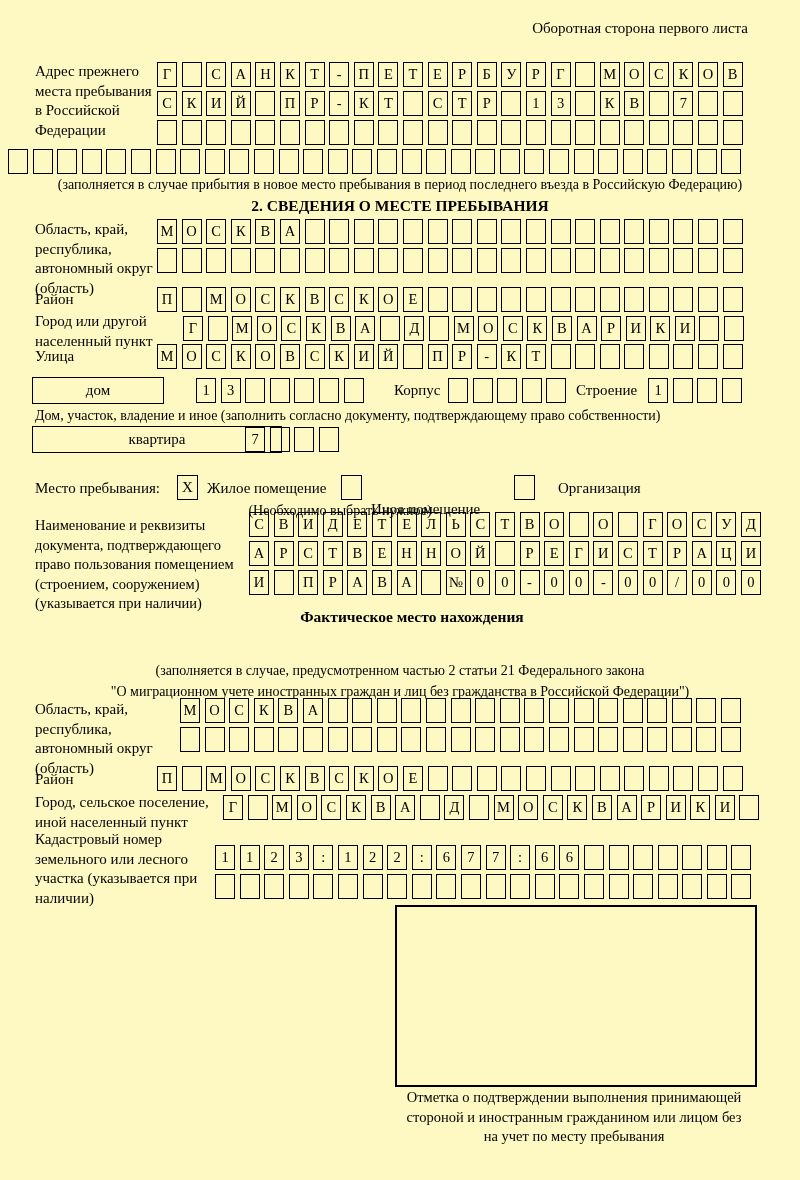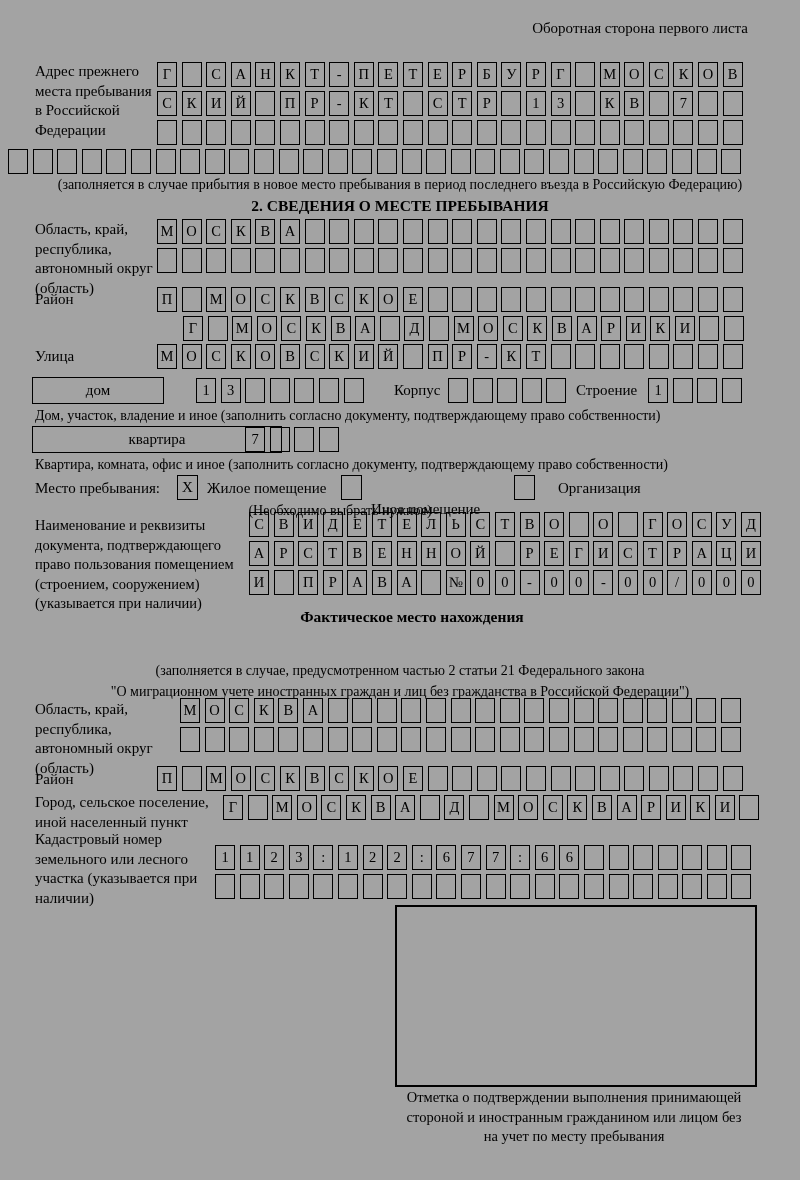--- a/index.html
+++ b/index.html
@@ -1,17 +1,17 @@
 <!DOCTYPE html>
 <html><head>
 <meta charset="utf-8">
 <style>
   html,body{margin:0;padding:0;background:#fff;}
   .page{
-    position:relative;width:800px;height:1180px;background:#a3a3a3;color:#000;
+    position:relative;width:800px;height:1180px;background:#fef9c3;color:#000;
     font-family:"Liberation Serif","DejaVu Serif",serif;overflow:hidden;
   }
   .abs{position:absolute;}
   .lbl{font-size:15px;line-height:19.5px;}
   .note{font-size:14px;}
   .center{left:0;width:800px;text-align:center;}
   .bold{font-weight:bold;}
   .cellrow{position:absolute;display:flex;gap:4.6px;}
   .cell{
     width:20px;height:25px;border:1.6px solid #000;box-sizing:border-box;
@@ -279,20 +279,21 @@
       <span class="cell"></span>
       <span class="cell"></span>
       <span class="cell"></span>
       <span class="cell"></span>
       <span class="cell"></span>
       <span class="cell"></span>
       <span class="cell"></span>
       <span class="cell"></span>
     </div>
 
+  <div class="abs lbl" id="gorod-label">Город или другой населенный пункт</div>
   <div class="cellrow" id="gorod-row">
       <span class="cell">Г</span>
       <span class="cell"></span>
       <span class="cell">М</span>
       <span class="cell">О</span>
       <span class="cell">С</span>
       <span class="cell">К</span>
       <span class="cell">В</span>
       <span class="cell">А</span>
       <span class="cell"></span>
@@ -367,21 +368,20 @@
     </div>
   <div class="abs note" id="dom-note">Дом, участок, владение и иное (заполнить согласно документу, подтверждающему право собственности)</div>
 
   <div class="bigbox" id="kv-box">квартира</div>
   <div class="cellrow" id="kv-row">
       <span class="cell">7</span>
       <span class="cell"></span>
       <span class="cell"></span>
       <span class="cell"></span>
     </div>
-  <div class="abs note" id="kv-note">Квартира, комната, офис и иное (заполнить согласно документу, подтверждающему право собственности)</div>
 
   <div class="abs lbl" id="mesto-label">Место пребывания:</div>
   <div class="checkbox" id="mesto-cb1">X</div>
   <div class="abs lbl" id="mesto-opt1">Жилое помещение</div>
   <div class="checkbox" id="mesto-cb2"></div>
   <div class="abs lbl" id="mesto-opt2">Иное помещение</div>
   <div class="checkbox" id="mesto-cb3"></div>
   <div class="abs lbl" id="mesto-opt3">Организация</div>
   <div class="abs note" id="mesto-note">(Необходимо выбрать нужное)</div>
 

